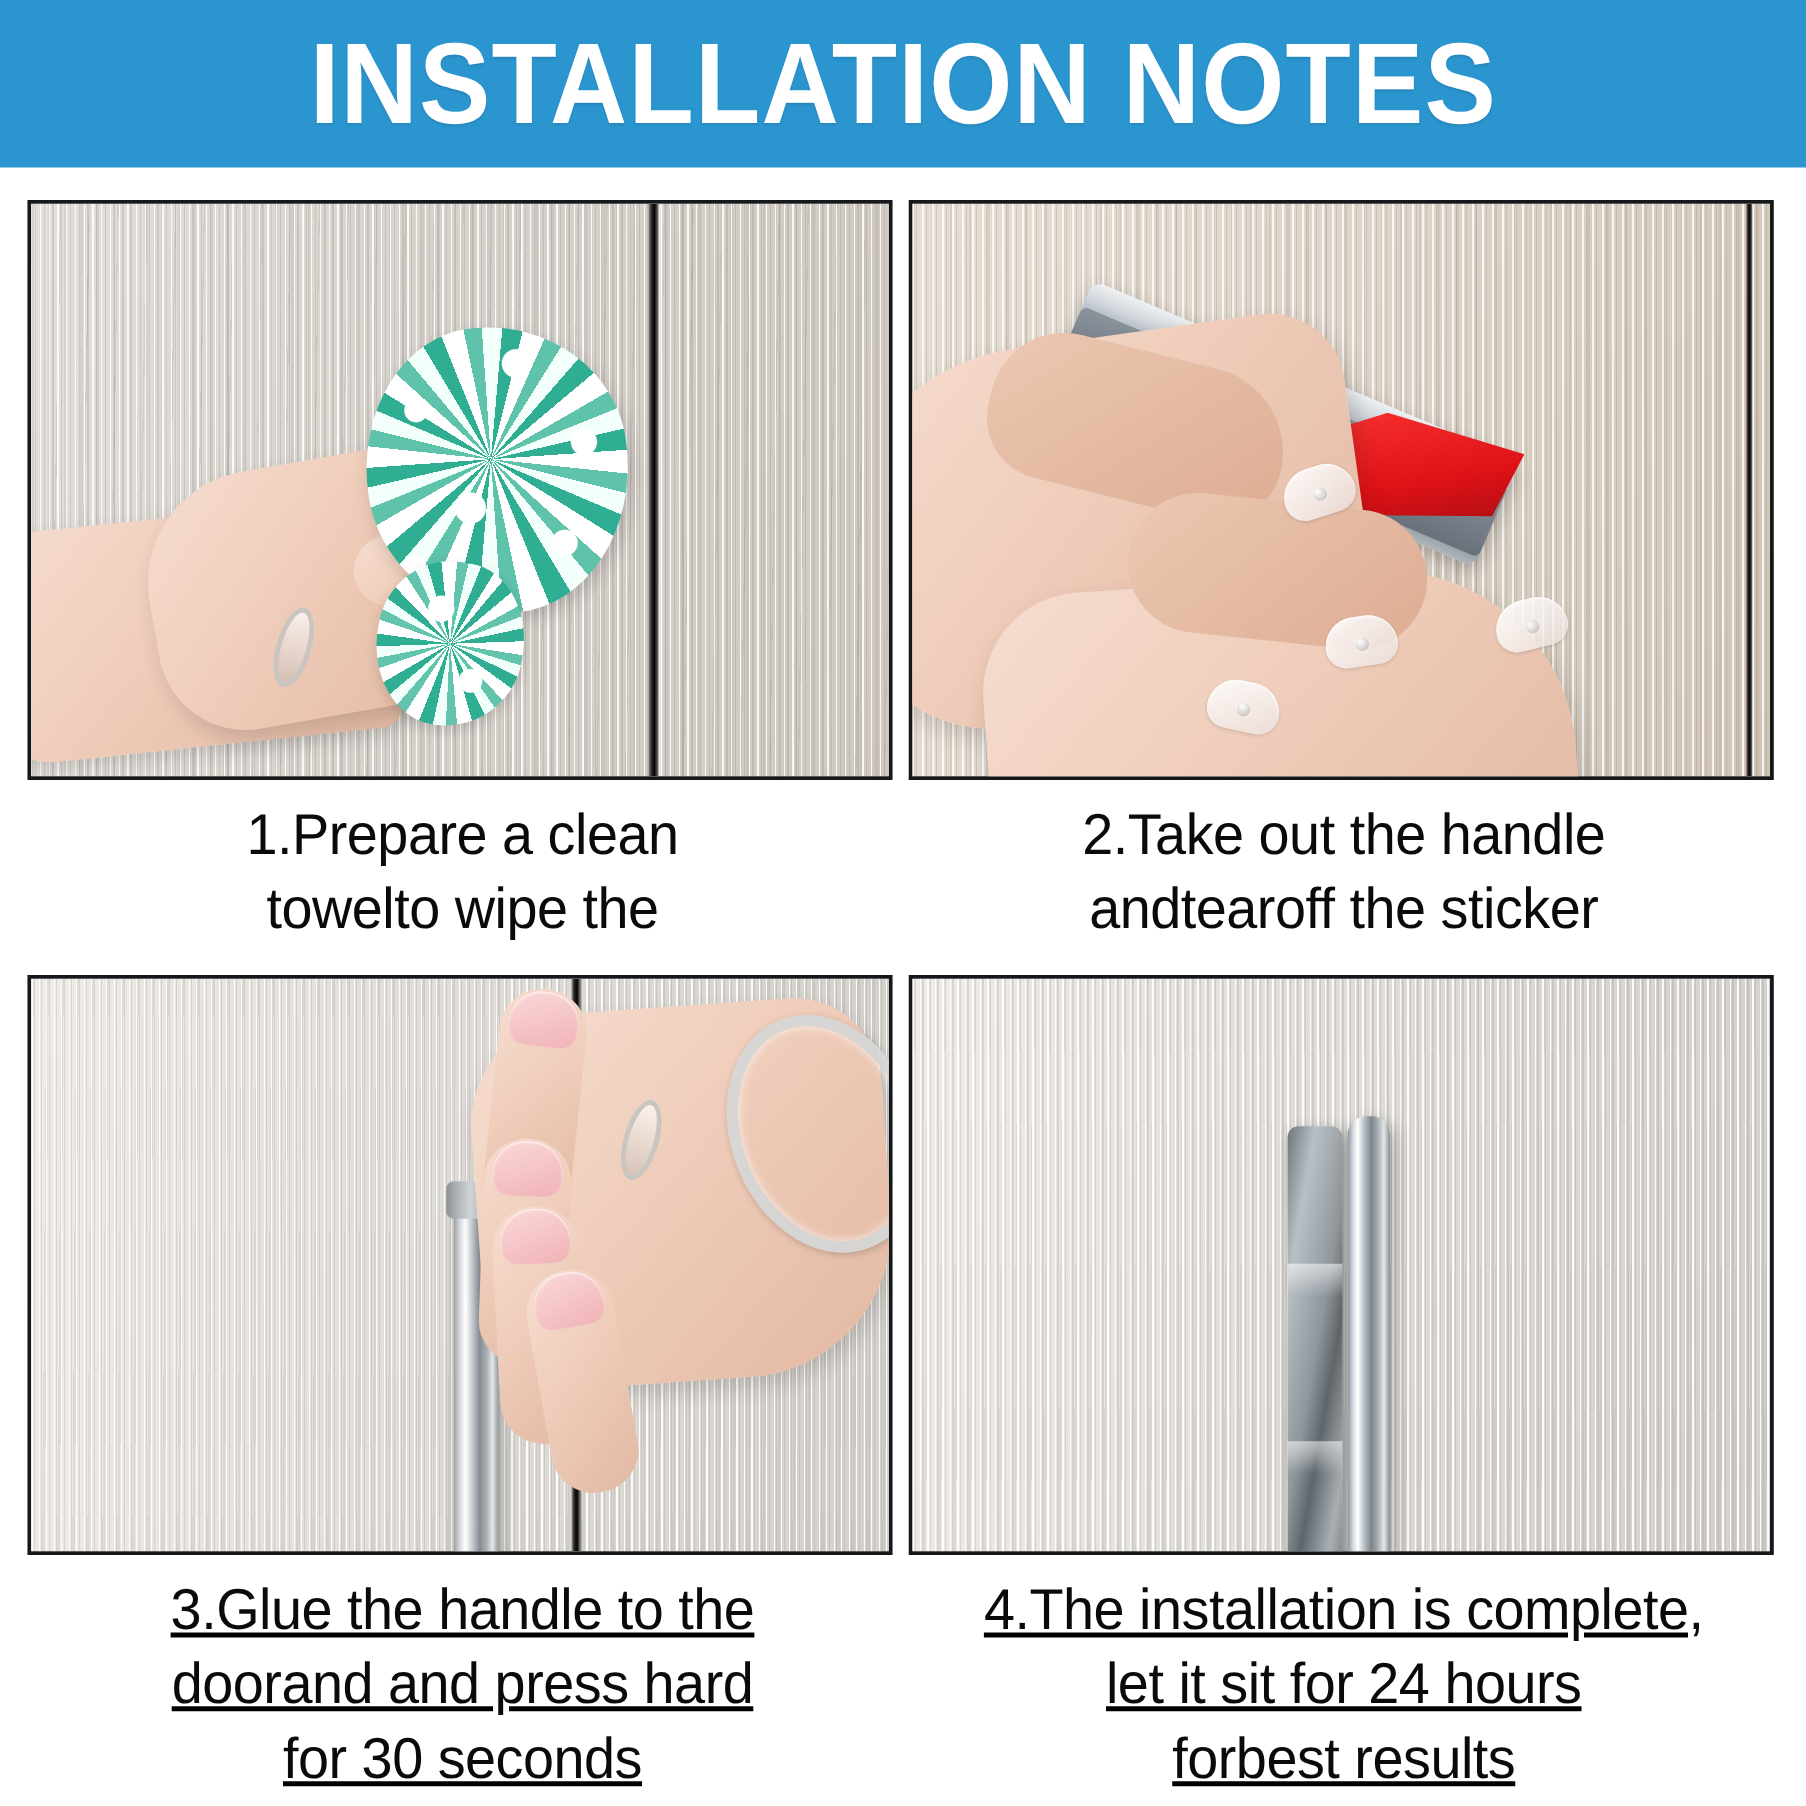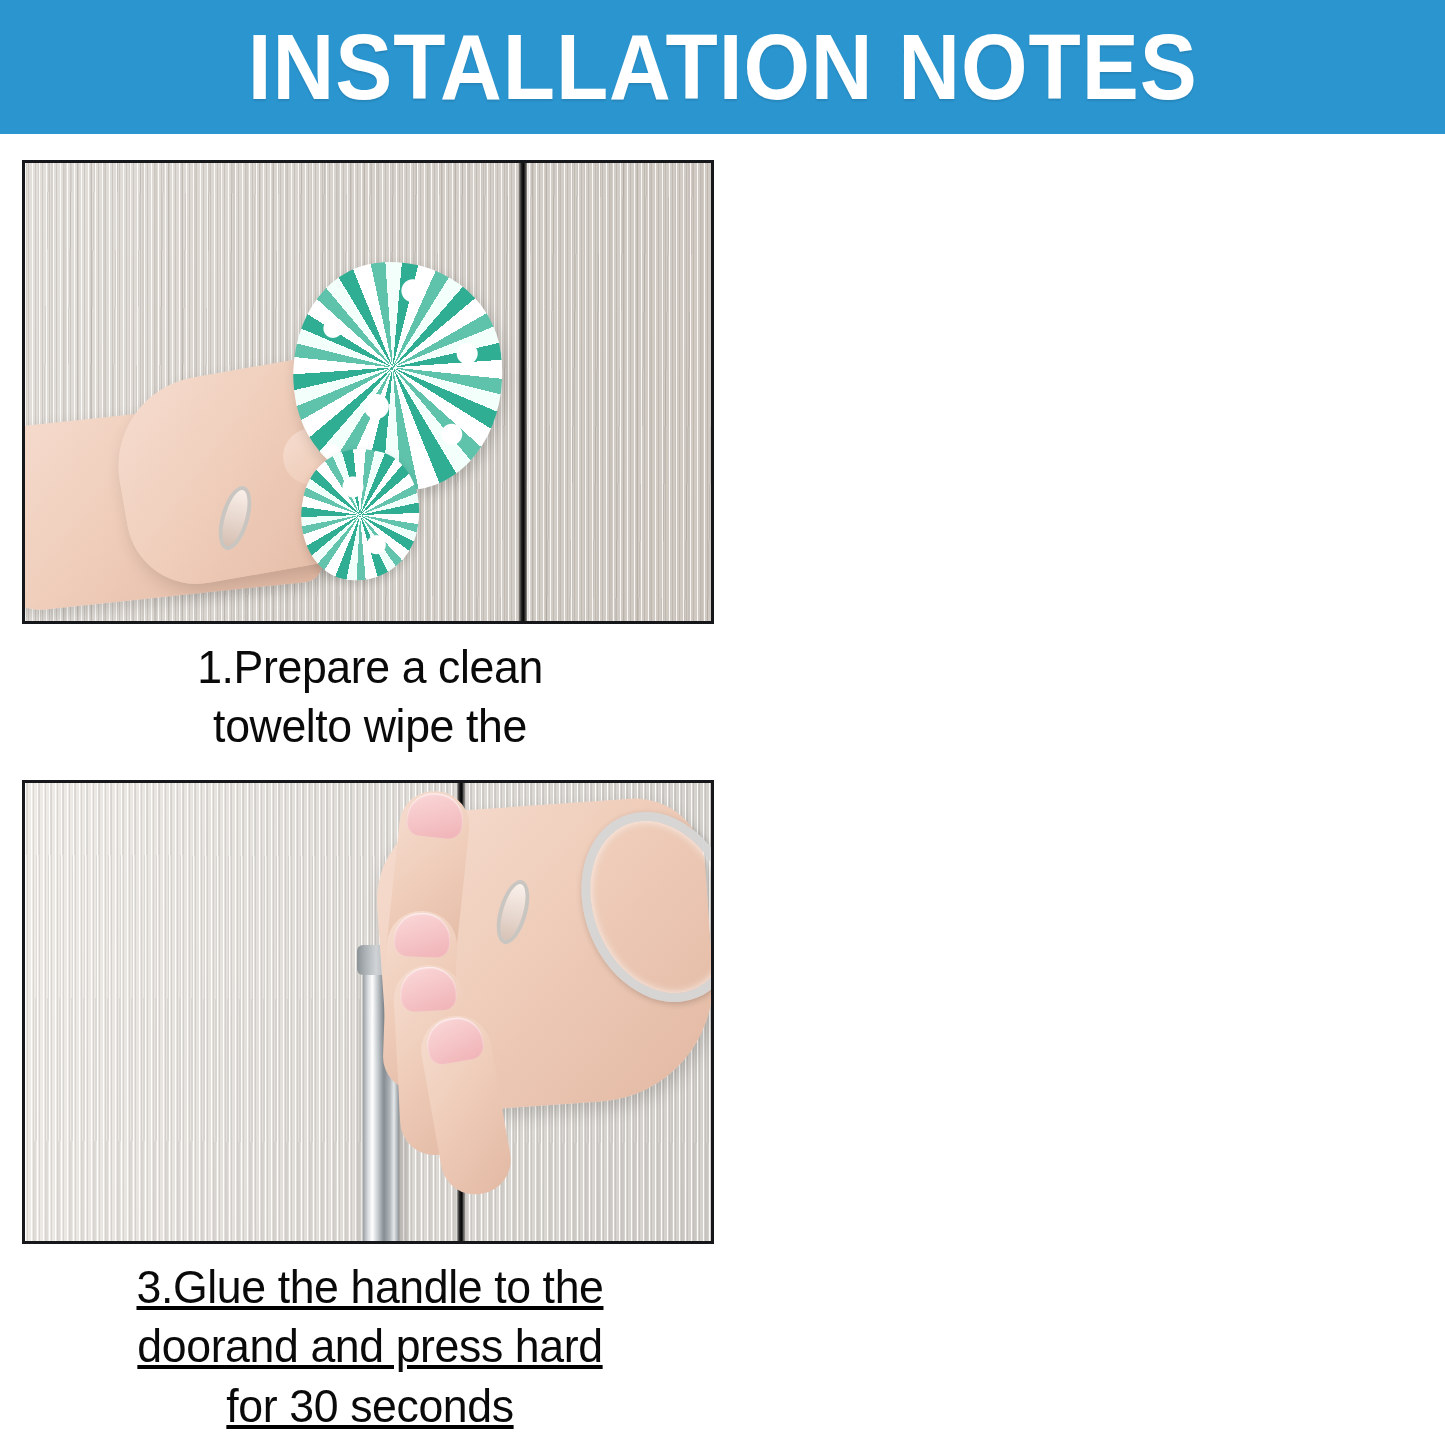--- a/index.html
+++ b/index.html
@@ -439,20 +439,44 @@
             <span class="nail"></span>
           </div>
         <div class="ring"></div>
         <div class="cloth"></div>
         <div class="cloth-tail"></div>
       </div>
       <div class="caption">1.Prepare a clean
 towelto wipe the</div>
     </div>
 
+    <div class="step step-col-right step-row-top">
+      <div class="photo">
+        <div class="wood warm"></div>
+        <div class="seam thin" style="right:14px"></div>
+
+        <div class="handle-bar">
+          <div class="handle-grit"></div>
+        </div>
+        <div class="tape-front"></div>
+        <div class="tape-peel"></div>
+
+        <div class="blob skin p2-hand-l"></div>
+        <div class="blob skin-dark p2-thumb"></div>
+        <div class="blob skin p2-hand-r"></div>
+        <div class="blob skin-dark p2-fing"></div>
+
+        <span class="nail-gem" style="left:296px; top:210px; transform:rotate(-18deg);"></span>
+        <span class="nail-gem" style="left:330px; top:330px; transform:rotate(-8deg);"></span>
+        <span class="nail-gem" style="left:236px; top:382px; transform:rotate(12deg);"></span>
+        <span class="nail-gem" style="left:466px; top:316px; transform:rotate(-14deg);"></span>
+      </div>
+      <div class="caption">2.Take out the handle
+andtearoff the sticker</div>
+    </div>
 
     <div class="step step-col-left step-row-bottom">
       <div class="photo">
         <div class="wood cool"></div>
         <div class="seam" style="left:432px"></div>
 
         <div class="chrome-bar p3-bar"></div>
         <div class="p3-bar-foot" style="top:162px"></div>
 
         <div class="blob skin p3-palm"></div>
@@ -469,15 +493,25 @@
             <span class="nail-pink"></span>
           </div>
         <div class="ring" style="left:474px; top:96px;"></div>
         <div class="bracelet"></div>
       </div>
       <div class="caption">3.Glue the handle to the
 doorand and press hard
 for 30 seconds</div>
     </div>
 
+    <div class="step step-col-right step-row-bottom">
+      <div class="photo">
+        <div class="wood cool"></div>
+        <div class="p4-plate"></div>
+        <div class="p4-bar"></div>
+      </div>
+      <div class="caption">4.The installation is complete,
+let it sit for 24 hours
+forbest results</div>
+    </div>
 
   </div>
 </div>
 
 </body></html>

